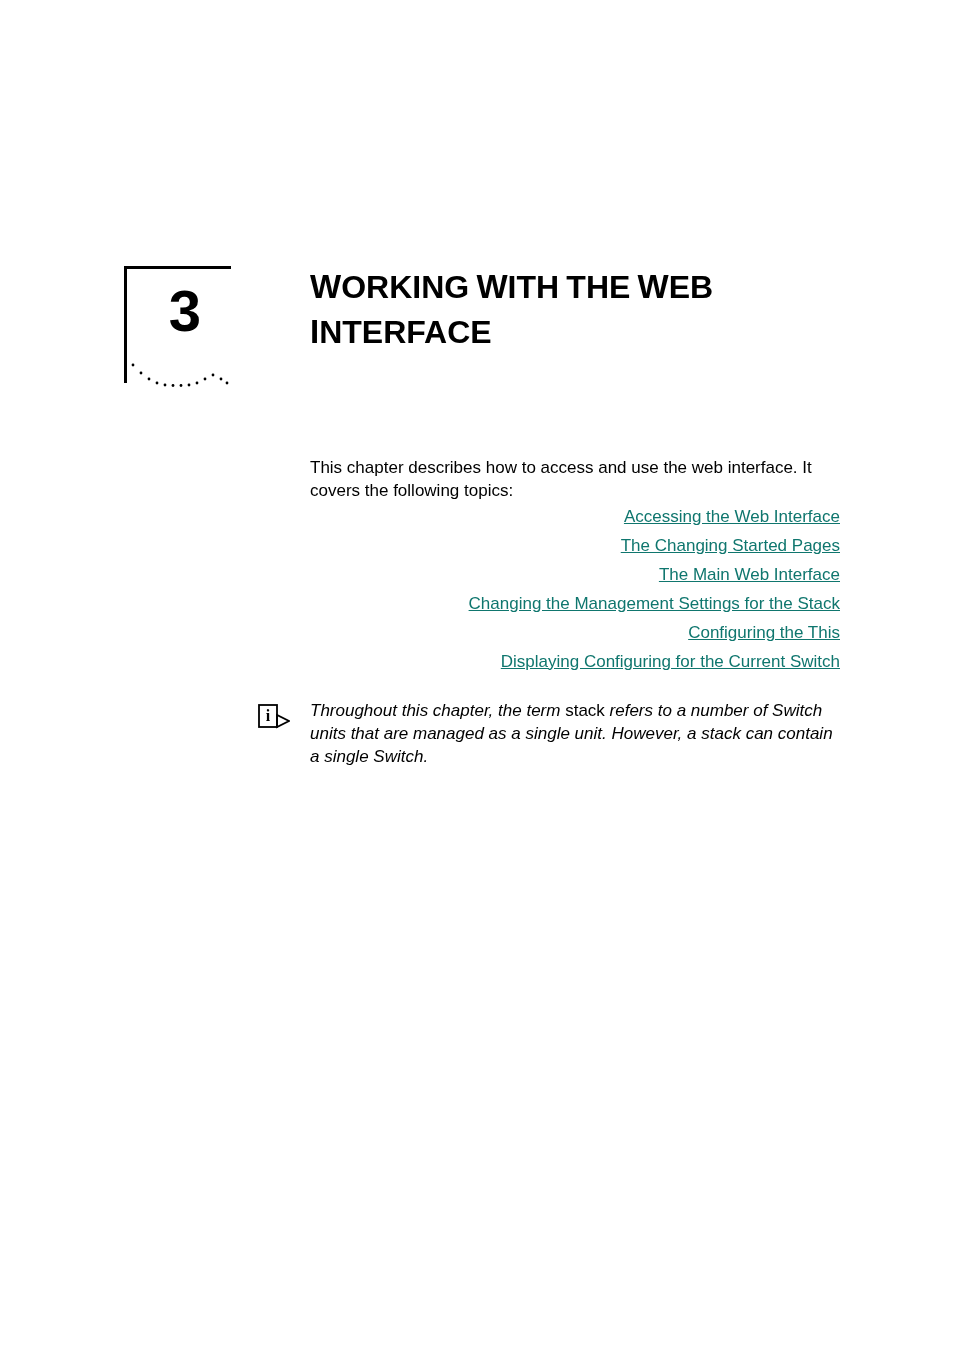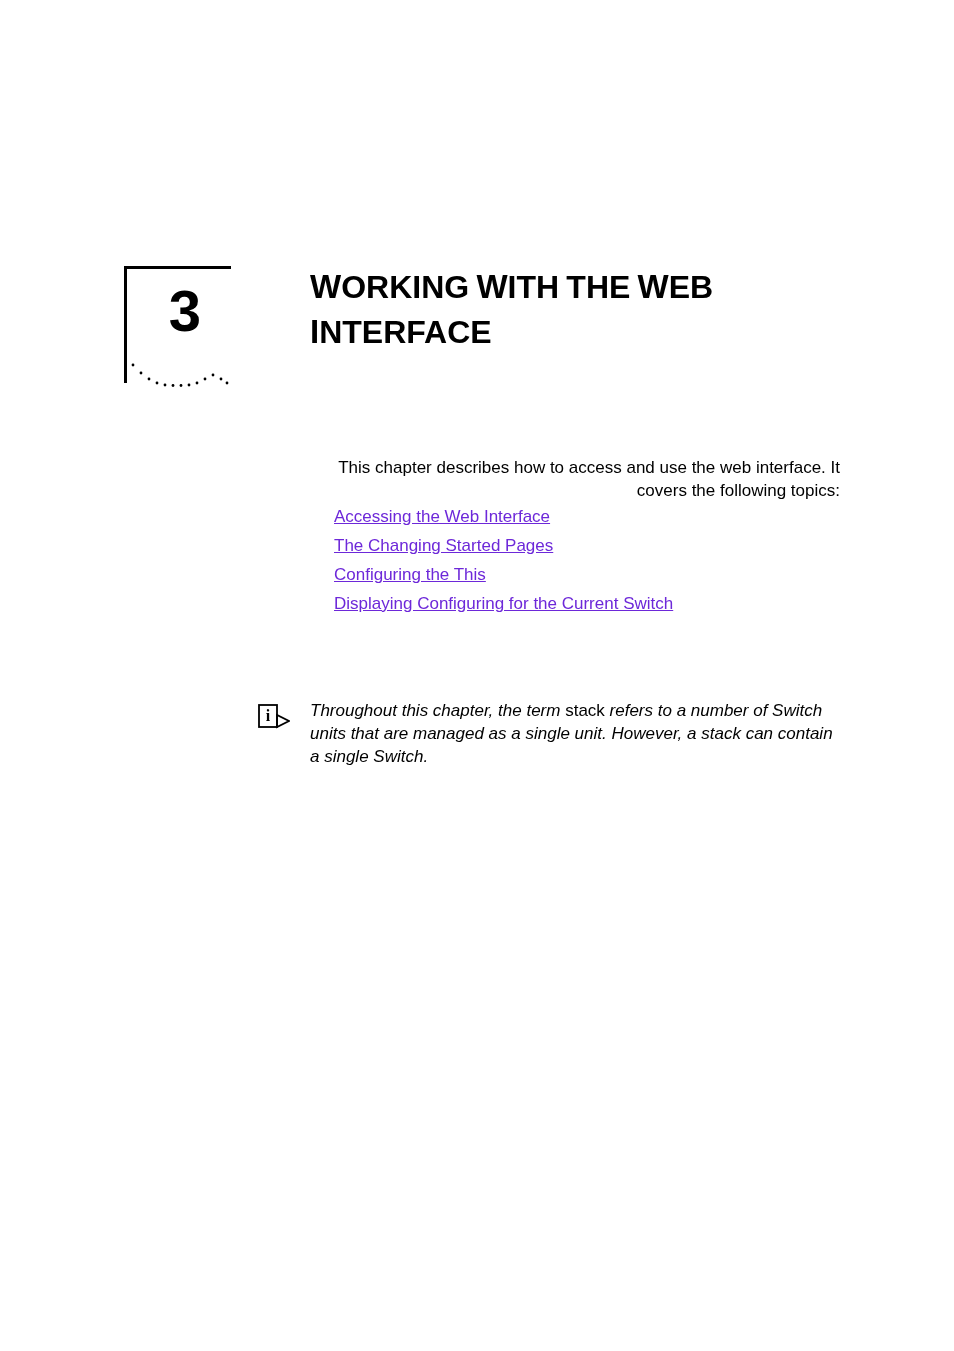--- a/index.html
+++ b/index.html
@@ -58,36 +58,36 @@
   .chapter-title .uc {
     font-size: 33px;
   }
   .intro {
     position: absolute;
     left: 310px;
     top: 457px;
     width: 530px;
     font-size: 17px;
     line-height: 1.35;
-    text-align: right;
   }
   .topics {
     position: absolute;
     left: 334px;
     top: 506px;
     width: 506px;
   }
   .topics a {
     display: block;
     font-size: 17px;
     line-height: 1.35;
-    color: #6d28d9;
+    color: #0f766e;
     text-decoration: underline;
     margin-bottom: 6px;
     cursor: pointer;
+    text-align: right;
   }
   .note-icon {
     position: absolute;
     left: 258px;
     top: 704px;
     width: 32px;
     height: 32px;
   }
   .note-text {
     position: absolute;
@@ -138,20 +138,22 @@
     <span><span class="uc">W</span><span class="sc">EB</span></span>
     <span> </span>
     <span><span class="uc">I</span><span class="sc">NTERFACE</span></span>
   </div>
 
   <div class="intro">This chapter describes how to access and use the web interface. It covers the following topics:</div>
 
   <div class="topics">
     <a>Accessing the Web Interface</a>
     <a>The Changing Started Pages</a>
+    <a>The Main Web Interface</a>
+    <a>Changing the Management Settings for the Stack</a>
     <a>Configuring the This</a>
     <a>Displaying Configuring for the Current Switch</a>
   </div>
 
   <svg class="note-icon" viewBox="0 0 32 32">
     <rect x="1" y="1" width="18" height="22" fill="none" stroke="#000" stroke-width="1.8"></rect>
     <text x="10" y="17" text-anchor="middle" font-family="Georgia, 'Times New Roman', serif" font-weight="bold" font-size="16" fill="#000">i</text>
     <polygon points="19,23 19,11 31,17" fill="none" stroke="#000" stroke-width="1.8"></polygon>
   </svg>
 

